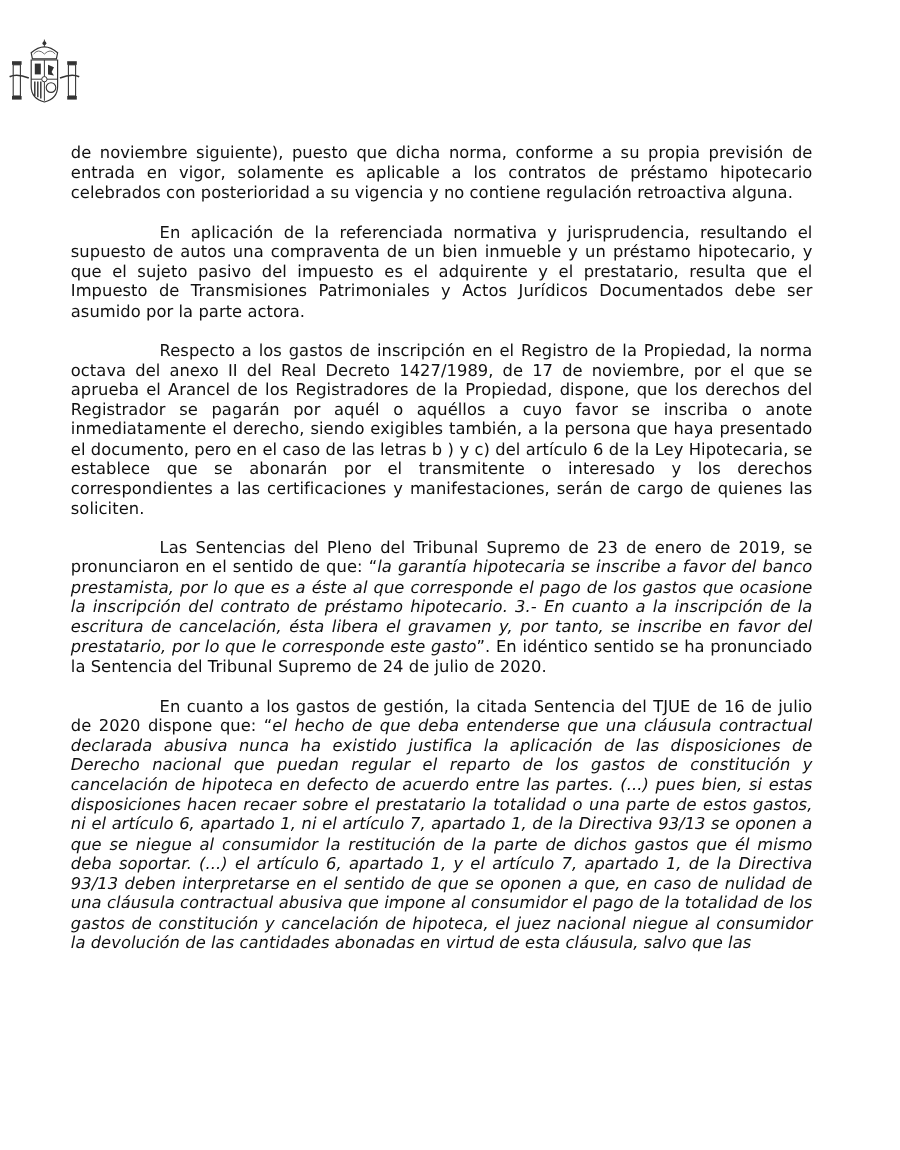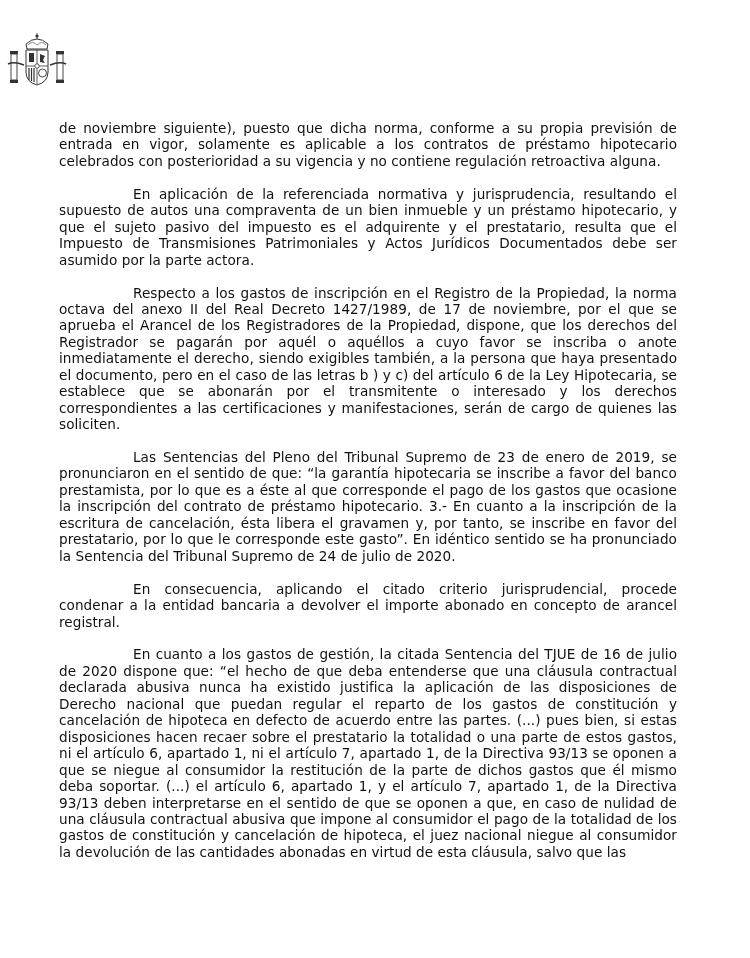--- a/index.html
+++ b/index.html
@@ -7,21 +7,21 @@
   .page { position:absolute; left:0; top:0; width:750px; height:958px; background:#fff; }
   .crest { position:absolute; left:6px; top:30px; width:62px; height:62px; }
   .text-col {
     position:absolute; left:59px; top:120px; width:618px;
     font-family:"DejaVu Sans", sans-serif; font-size:13.6px; line-height:16.45px;
     color:#111; text-align:justify; letter-spacing:0.05px;
   }
   .para { margin:0 0 16.45px 0; }
   .para.indent { text-indent:74px; }
   .u { text-underline-offset:2px; }
-  .i { }
+  .i { font-style:italic; }
 </style>
 </head>
 <body>
 
 <div class="page">
   <div class="crest">
     <svg width="62" height="62" viewBox="0 0 62 62">
 
       <path d="M20 14 Q31 4 42 14 L41 19 L21 19 Z" fill="#fff" stroke="#333" stroke-width="1"></path>
       <circle cx="31" cy="6" r="1.6" fill="#333"></circle>
@@ -48,16 +48,15 @@
       <path d="M2 34 Q8 31 18 35" fill="none" stroke="#333" stroke-width="1.4"></path>
       <path d="M44 35 Q54 31 60 34" fill="none" stroke="#333" stroke-width="1.4"></path>
     </svg>
   </div>
 
   <div class="text-col" id="text-col">
       <p class="para"><span>de noviembre siguiente), puesto que dicha norma, conforme a su propia previsión de entrada en vigor, solamente es aplicable a los contratos de préstamo hipotecario celebrados con posterioridad a su vigencia y no contiene regulación retroactiva alguna.</span></p>
       <p class="para indent"><span>En aplicación de la referenciada normativa y jurisprudencia, resultando el supuesto de autos una compraventa de un bien inmueble y un préstamo hipotecario,  y que el sujeto pasivo del impuesto es el adquirente y el prestatario, resulta que el Impuesto de Transmisiones Patrimoniales y Actos Jurídicos Documentados debe ser asumido por la parte actora.</span></p>
       <p class="para indent"><span>Respecto a los </span><span class="u">gastos de inscripción en el Registro de la Propiedad</span><span>, la norma octava del anexo II del Real Decreto 1427/1989, de 17 de noviembre, por el que se aprueba el Arancel de los Registradores de la Propiedad, dispone, que los derechos del Registrador se pagarán por aquél o aquéllos a cuyo favor se inscriba o anote inmediatamente el derecho, siendo exigibles también, a la persona que haya presentado el documento, pero en el caso de las letras b ) y c) del artículo 6 de la Ley Hipotecaria, se establece que se abonarán por el transmitente o interesado y los derechos correspondientes a las certificaciones y manifestaciones, serán de cargo de quienes las soliciten.</span></p>
       <p class="para indent"><span>Las Sentencias del Pleno del Tribunal Supremo de 23 de enero de 2019, se pronunciaron en el sentido de que: “</span><span class="i">la garantía hipotecaria se inscribe a favor del banco prestamista, por lo que es a éste al que corresponde el pago de los gastos que ocasione la inscripción del contrato de préstamo hipotecario. 3.- En cuanto a la inscripción de la escritura de cancelación, ésta libera el gravamen y, por tanto, se inscribe en favor del prestatario, por lo que le corresponde este gasto</span><span>”. En idéntico sentido se ha pronunciado la Sentencia del Tribunal Supremo de 24 de julio de 2020.</span></p>
-      <p class="para indent"><span>En consecuencia, aplicando el citado criterio jurisprudencial, procede condenar a la entidad bancaria a devolver el importe abonado en concepto de arancel registral.</span></p>
       <p class="para indent"><span>En cuanto a los </span><span class="u">gastos de gestión</span><span>, la citada Sentencia del TJUE de 16 de julio de 2020 dispone que: “</span><span class="i">el hecho de que deba entenderse que una cláusula contractual declarada abusiva nunca ha existido justifica la aplicación de las disposiciones de Derecho nacional que puedan regular el reparto de los gastos de constitución y cancelación de hipoteca en defecto de acuerdo entre las partes. (...) pues bien, si estas disposiciones hacen recaer sobre el prestatario la totalidad o una parte de estos gastos, ni el artículo 6, apartado 1, ni el artículo 7, apartado 1, de la Directiva 93/13 se oponen a que se niegue al consumidor la restitución de la parte de dichos gastos que él mismo deba soportar. (...) el artículo 6, apartado 1, y el artículo 7, apartado 1, de la Directiva 93/13 deben interpretarse en el sentido de que se oponen a que, en caso de nulidad de una cláusula contractual abusiva que impone al consumidor el pago de la totalidad de los gastos de constitución y cancelación de hipoteca, el juez nacional niegue al consumidor la devolución de las cantidades abonadas en virtud de esta cláusula, salvo que las</span></p>
     </div>
 </div>
 
 </body></html>

